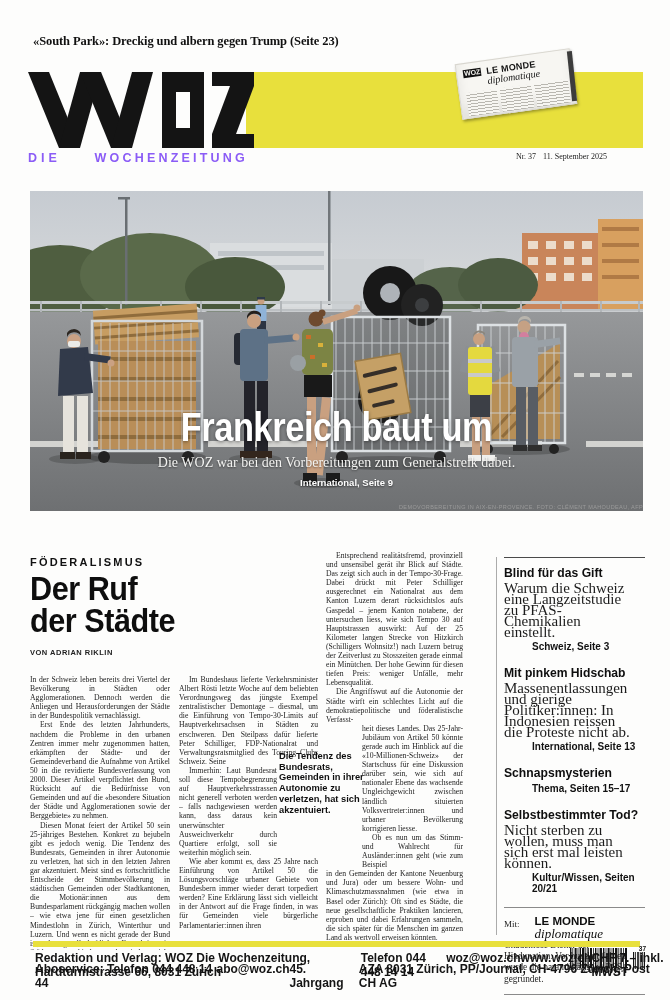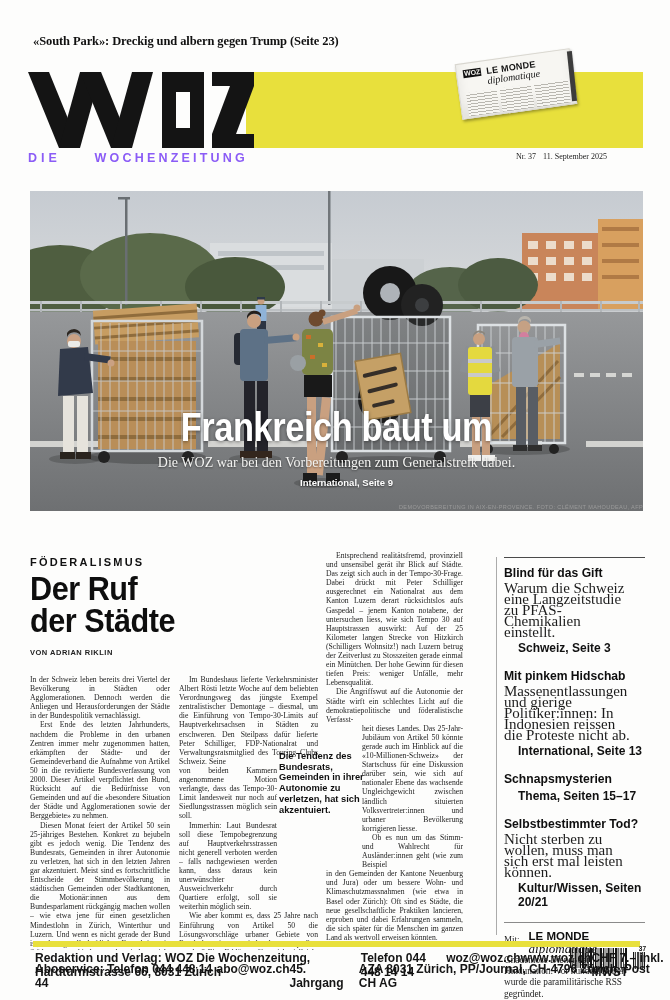--- a/index.html
+++ b/index.html
@@ -79,24 +79,24 @@
 
   
   .v-rule { position:absolute; left:496px; top:557px; width:1px; height:378px; background:#ababab; }
   .sidebar { position:absolute; left:504px; top:557px; width:141px;
              border-top:1px solid #4a4a4a; padding-top:7px; }
   .sb-item { margin-bottom:13px; }
   .sb-title { font-family:"Liberation Sans",sans-serif; font-weight:bold; font-size:13.5px;
               transform:scaleX(.9); transform-origin:left; white-space:nowrap;
               color:#0e0e0e; margin-bottom:3px; }
   .sb-text { font-size:15px; line-height:11px; color:#1c1c1c; width:128px; }
-  .sb-ref { font-family:"Liberation Sans",sans-serif; font-weight:bold; font-size:12px;
-            margin:3px 0 0 14px; color:#111; }
+  .sb-ref { font-family:"Liberation Sans",sans-serif; font-weight:bold; font-size:10px;
+            margin:3px 0 0 28px; color:#111; }
   .sb-divider { border-top:1px solid #8a8a8a; margin:2px 0 8px 0; }
-  .supp-row { display:flex; gap:9px; align-items:flex-start; }
+  .supp-row { display:flex; gap:15px; align-items:flex-start; }
   .supp-prefix { font-size:9px; margin-top:3px; color:#222; }
   .supp-brand1 { font-family:"Liberation Sans",sans-serif; font-weight:bold; font-size:11.5px;
                  line-height:11px; color:#0e0e0e; }
   .supp-brand2 { font-family:"Liberation Serif",serif; font-style:italic; font-size:13px;
                  line-height:13px; color:#0e0e0e; }
   .supp-text { font-size:9.3px; line-height:11.2px; width:132px; color:#1c1c1c; }
   .supp-bottom { border-top:1px solid #8a8a8a; margin-top:9px; }
 
   
   .footer-bar { position:absolute; left:33px; top:941px; width:607px; height:6px; background:#e8e03c; }
@@ -434,21 +434,20 @@
 
     <div class="col col1">
       <p>In der Schweiz leben bereits drei Viertel der Bevölkerung in Städten oder Agglomerationen. Dennoch werden die Anliegen und Herausforderungen der Städte in der Bundespolitik vernachlässigt.</p>
       <p class="ind">Erst Ende des letzten Jahrhunderts, nachdem die Probleme in den urbanen Zentren immer mehr zugenommen hatten, erkämpften der Städte- und der Gemeindeverband die Aufnahme von Artikel 50 in die revidierte Bundesverfassung von 2000. Dieser Artikel verpflichtet den Bund, Rücksicht auf die Bedürfnisse von Gemeinden und auf die «besondere Situation der Städte und Agglomerationen sowie der Berggebiete» zu nehmen.</p>
       <p class="ind">Diesen Monat feiert der Artikel 50 sein 25-jähriges Bestehen. Konkret zu bejubeln gibt es jedoch wenig. Die Tendenz des Bundesrats, Gemeinden in ihrer Autonomie zu verletzen, hat sich in den letzten Jahren gar akzentuiert. Meist sind es fortschrittliche Entscheide der Stimmbevölkerung in städtischen Gemeinden oder Stadtkantonen, die Motionär:innen aus dem Bundesparlament rückgängig machen wollen – wie etwa jene für einen gesetzlichen Mindestlohn in Zürich, Winterthur und Luzern. Und wenn es nicht gerade der Bund ist, der gesellschaftliche Fortschritte in Städten zu verhindern sucht, sind es nicht selten Kantone.</p>
     </div>
 
     <div class="col col2">
       <p class="ind">Im Bundeshaus lieferte Verkehrsminister Albert Rösti letzte Woche auf dem beliebten Verordnungsweg das jüngste Exempel zentralistischer Demontage – diesmal, um die Einführung von Tempo-30-Limits auf Hauptverkehrsachsen in Städten zu erschweren. Den Steilpass dafür lieferte Peter Schilliger, FDP-Nationalrat und Verwaltungsratsmitglied des Touring Clubs Schweiz. Seine</p>
       <div class="narrow">
-        <p>von beiden Kammern angenommene Motion verlangte, dass das Tempo-30-Limit landesweit nur noch auf Siedlungsstrassen möglich sein soll.</p>
         <p class="ind">Immerhin: Laut Bundesrat soll diese Tempobegrenzung auf Hauptverkehrsstrassen nicht generell verboten werden – falls nachgewiesen werden kann, dass daraus kein unerwünschter Ausweichverkehr durch Quartiere erfolgt, soll sie weiterhin möglich sein.</p>
       </div>
       <p class="ind">Wie aber kommt es, dass 25 Jahre nach Einführung von Artikel 50 die Lösungsvorschläge urbaner Gebiete von Bundesbern immer wieder derart torpediert werden? Eine Erklärung lässt sich vielleicht in der Antwort auf die Frage finden, in was für Gemeinden viele bürgerliche Parlamentarier:innen ihren</p>
     </div>
 
     <div class="col col3">
       <p class="ind">Entsprechend realitätsfremd, provinziell und unsensibel gerät ihr Blick auf Städte. Das zeigt sich auch in der Tempo-30-Frage. Dabei drückt mit Peter Schilliger ausgerechnet ein Nationalrat aus dem Kanton Luzern derart rücksichtslos aufs Gaspedal – jenem Kanton notabene, der untersuchen liess, wie sich Tempo 30 auf Hauptstrassen auswirkt: Auf der 25 Kilometer langen Strecke von Hitzkirch (Schilligers Wohnsitz!) nach Luzern betrug der Zeitverlust zu Stosszeiten gerade einmal ein Minütchen. Der hohe Gewinn für diesen tiefen Preis: weniger Unfälle, mehr Lebensqualität.</p>
       <p class="ind">Die Angriffswut auf die Autonomie der Städte wirft ein schlechtes Licht auf die demokratiepolitische und föderalistische Verfasst-</p>
       <div class="narrow">
         <p>heit dieses Landes. Das 25-Jahr-Jubiläum von Artikel 50 könnte gerade auch im Hinblick auf die «10-Millionen-Schweiz» der Startschuss für eine Diskussion darüber sein, wie sich auf nationaler Ebene das wachsende Ungleichgewicht zwischen ländlich situierten Volksvertreter:innen und urbaner Bevölkerung korrigieren liesse.</p>

